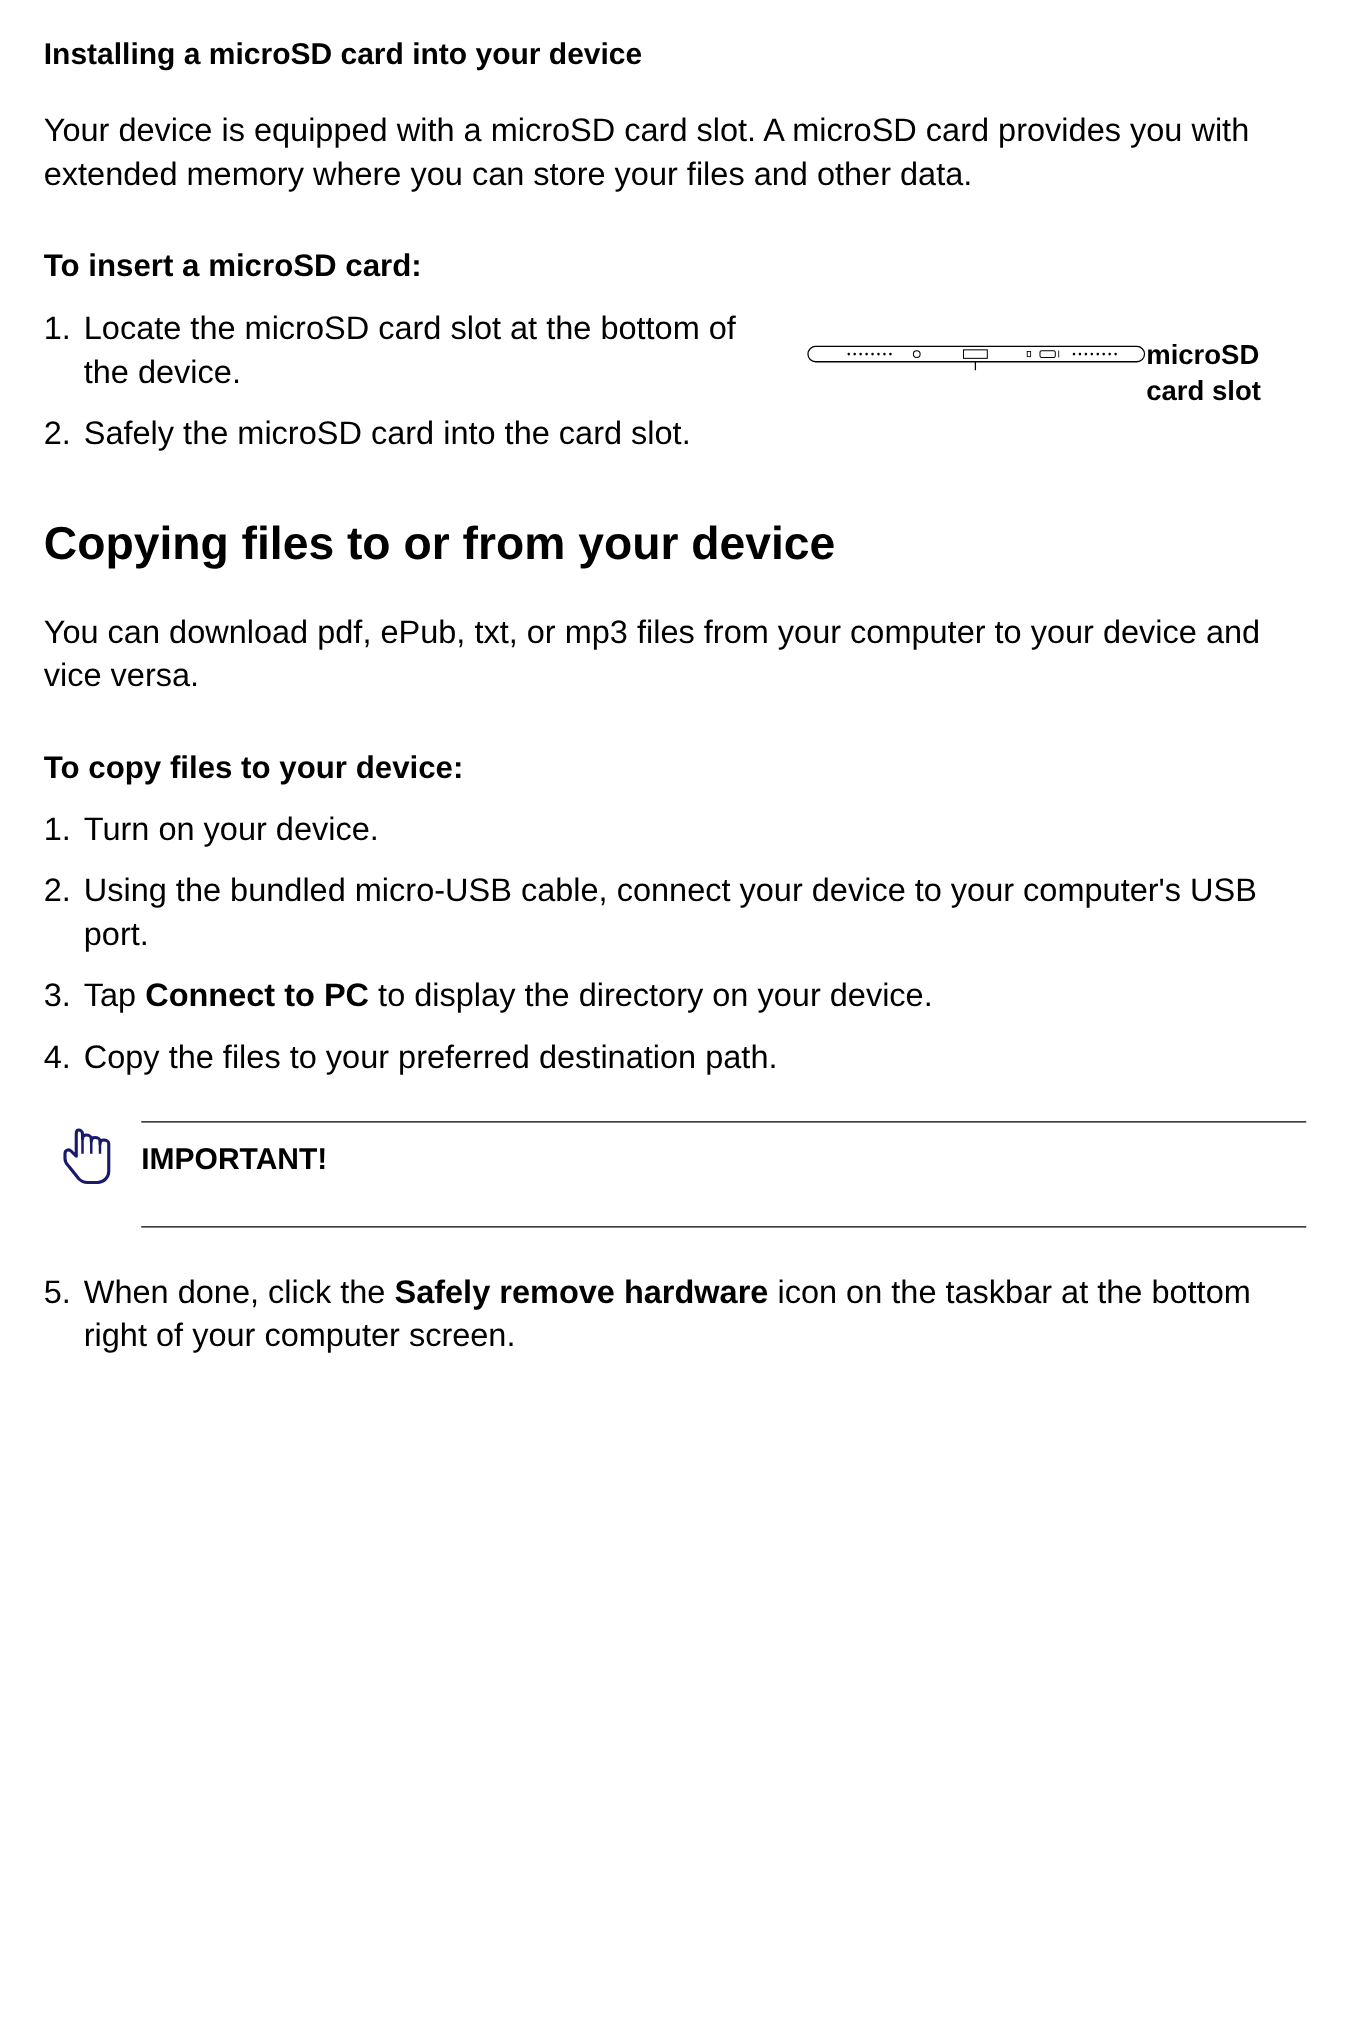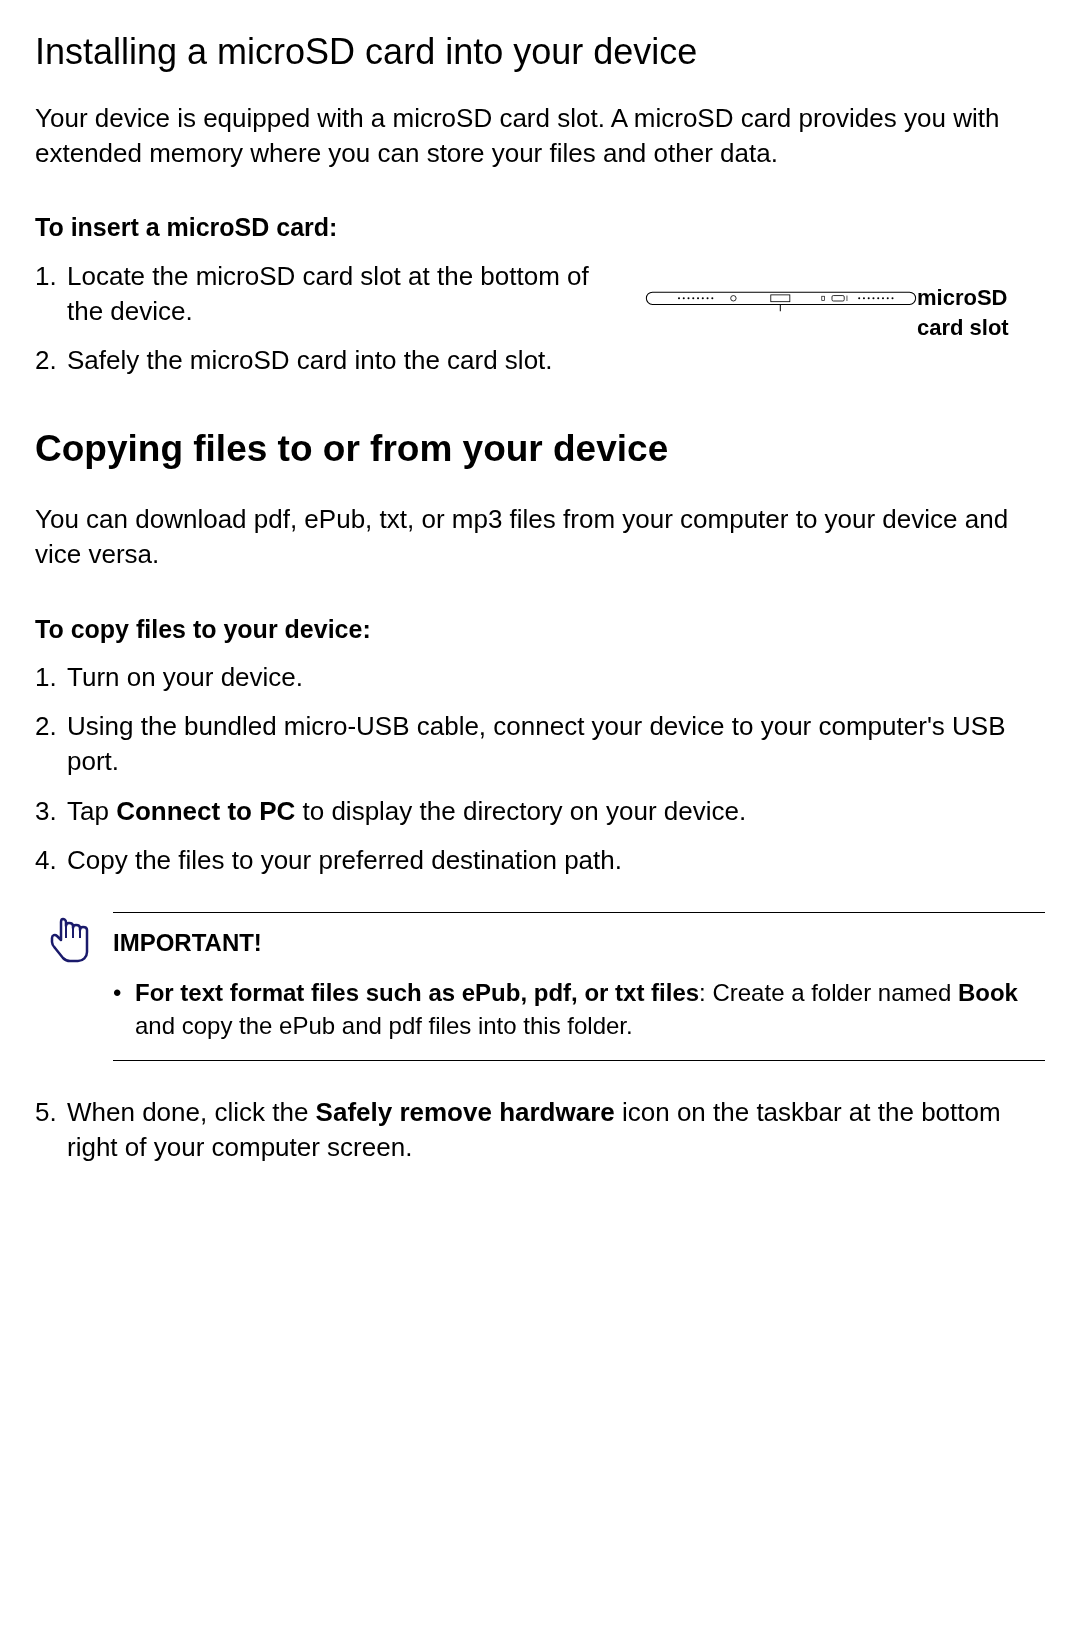--- a/index.html
+++ b/index.html
@@ -8,22 +8,22 @@
       box-sizing: border-box;
     }
     body {
       font-family: Arial, Helvetica, sans-serif;
       width: 1080px;
       padding: 30px 35px;
       color: #000;
       line-height: 1.35;
     }
     h1 {
-      font-size: 36px;
-      font-weight: normal;
+      font-size: 24px;
+      font-weight: bold;
       margin-bottom: 28px;
       line-height: 1.2;
     }
     .intro-text {
       font-size: 26px;
       margin-bottom: 40px;
     }
     .subheading {
       font-size: 25px;
       font-weight: bold;
@@ -187,20 +187,19 @@
     <svg viewBox="0 0 50 60" width="50" height="60">
       <path d="M 18 10 L 18 28 L 14 24 C 12 22 9 23 9 26 L 9 30 C 9 32 10 34 12 36 L 20 46 C 22 48 24 49 27 49 L 35 49 C 40 49 44 45 44 40 L 44 18 C 44 16 42 15 40 15 C 38 15 37 16 37 18 L 37 16 C 37 14 35 13 33 13 C 31 13 30 14 30 16 L 30 14 C 30 12 28 11 26 11 C 24 11 23 12 23 14 L 23 10 C 23 8 21 7 20 7 C 19 7 18 8 18 10 Z" fill="none" stroke="#1a1a6b" stroke-width="2.5" stroke-linejoin="round"></path>
       <line x1="23" y1="14" x2="23" y2="26" stroke="#1a1a6b" stroke-width="2"></line>
       <line x1="30" y1="16" x2="30" y2="26" stroke="#1a1a6b" stroke-width="2"></line>
       <line x1="37" y1="18" x2="37" y2="26" stroke="#1a1a6b" stroke-width="2"></line>
     </svg>
   </div>
   <div class="important-content">
     <div class="important-title">IMPORTANT!</div>
     <ul class="important-list">
-      <li><b>For text format files such as ePub, pdf, or txt files</b>: Create a folder named <b>Book</b> and copy the ePub and pdf files into this folder.</li>
     </ul>
   </div>
 </div>
 
 <ol class="bottom-ol" start="5" style="counter-reset: item 4;">
   <li>When done, click the <b>Safely remove hardware</b> icon on the taskbar at the bottom right of your computer screen.</li>
 </ol>
 
 </body></html>

